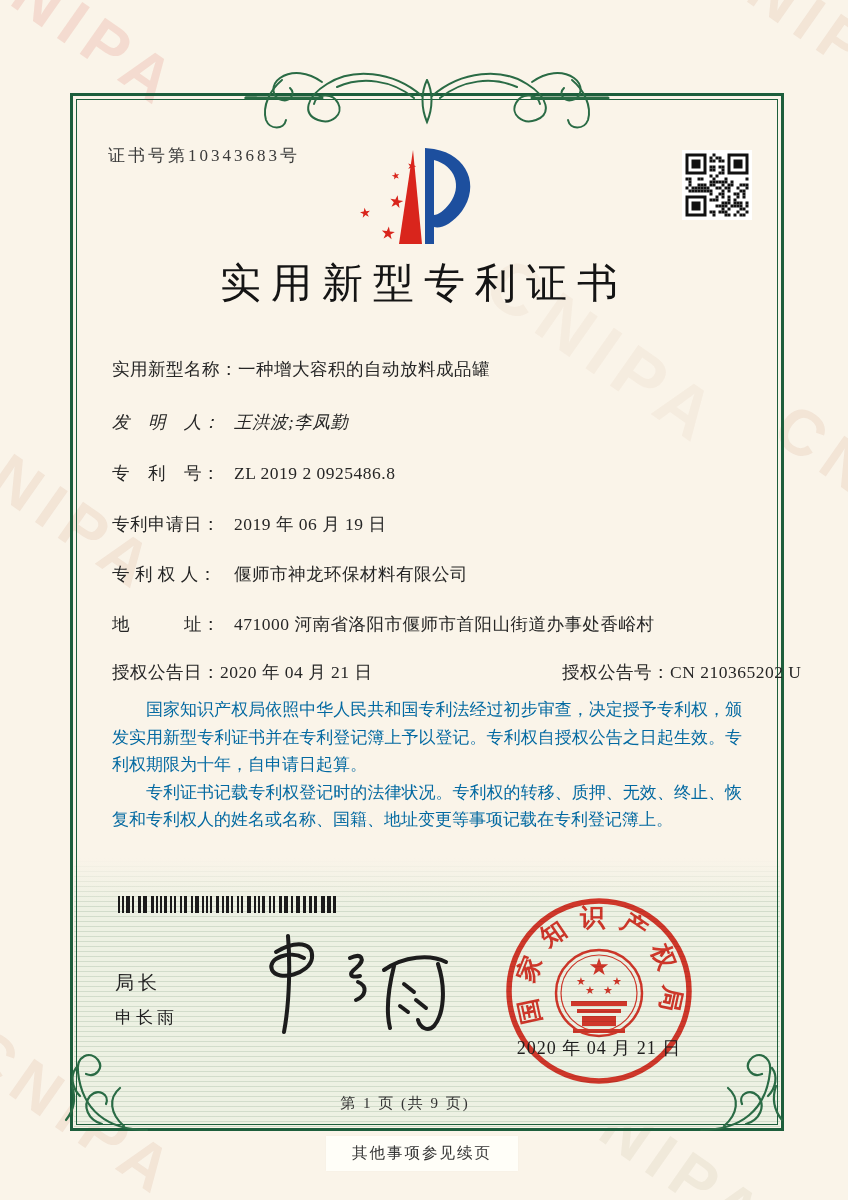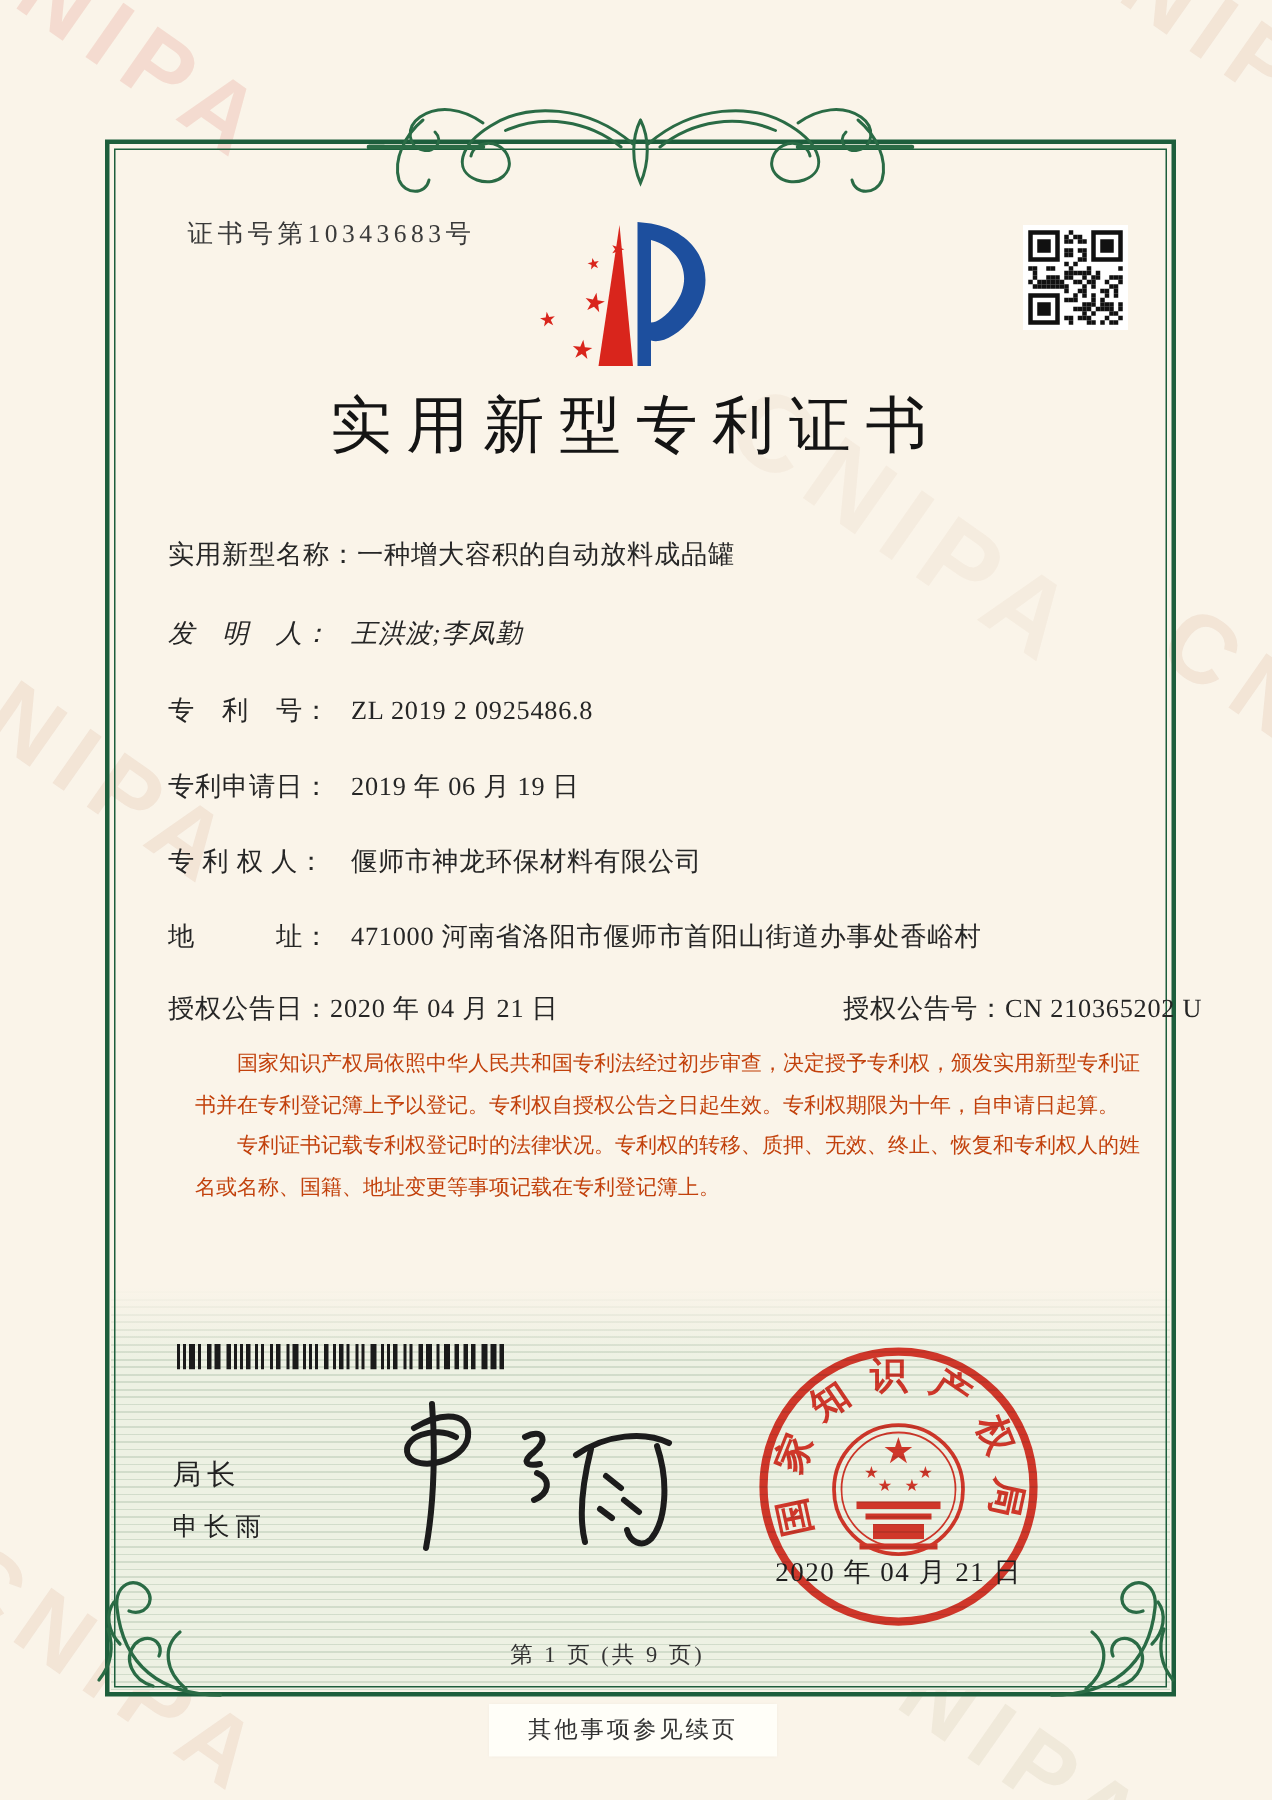--- a/index.html
+++ b/index.html
@@ -29,34 +29,34 @@
   }
   
   .wave-zone{
     left:74px;top:858px;width:706px;height:269px;
     background-color:#edf1e3;
     background-image:
       linear-gradient(#faf4e9, rgba(250,244,233,0) 48px),
       repeating-linear-gradient(0deg, rgba(146,172,146,0.30) 0 1px, rgba(146,172,146,0) 1px 5px);
   }
   .cert-no{
-    left:108px;top:144px;font-size:17px;letter-spacing:3px;color:#3a3a3a;margin-left:17px;
+    left:108px;top:144px;font-size:17px;letter-spacing:3px;color:#3a3a3a;
   }
   .title{
     left:0;top:256px;width:848px;text-align:center;
     font-size:41px;font-weight:normal;letter-spacing:10px;color:#141414;
   }
   .frow{position:absolute;left:112px;width:640px;font-size:17.5px;
     color:#262626;letter-spacing:0.5px;white-space:nowrap;}
   .frow .lab{display:inline-block;min-width:122px;}
   .frow .val{}
   .grant-right{position:absolute;left:450px;top:0;white-space:nowrap;}
   .body-text{
-    left:130px;top:696px;width:630px;font-size:14px;line-height:27.5px;
-    text-align:justify;color:#c2410c;
+    left:112px;top:696px;width:630px;font-size:17px;line-height:27.5px;
+    text-align:justify;color:#0369a1;
   }
   .body-text p{margin:0;text-indent:2em;}
   .barcode{left:118px;top:896px;width:219px;height:17px;}
   .signer-title{left:115px;top:970px;font-size:19px;letter-spacing:4px;color:#222;}
   .signer-name{left:115px;top:1006px;font-size:17px;letter-spacing:4px;color:#222;}
   .signature{left:238px;top:930px;}
   .seal{left:499px;top:891px;mix-blend-mode:multiply;}
   .seal-date{
     left:499px;top:1036px;width:200px;text-align:center;
     font-size:18px;color:#1e1e1e;letter-spacing:1px;white-space:nowrap;

